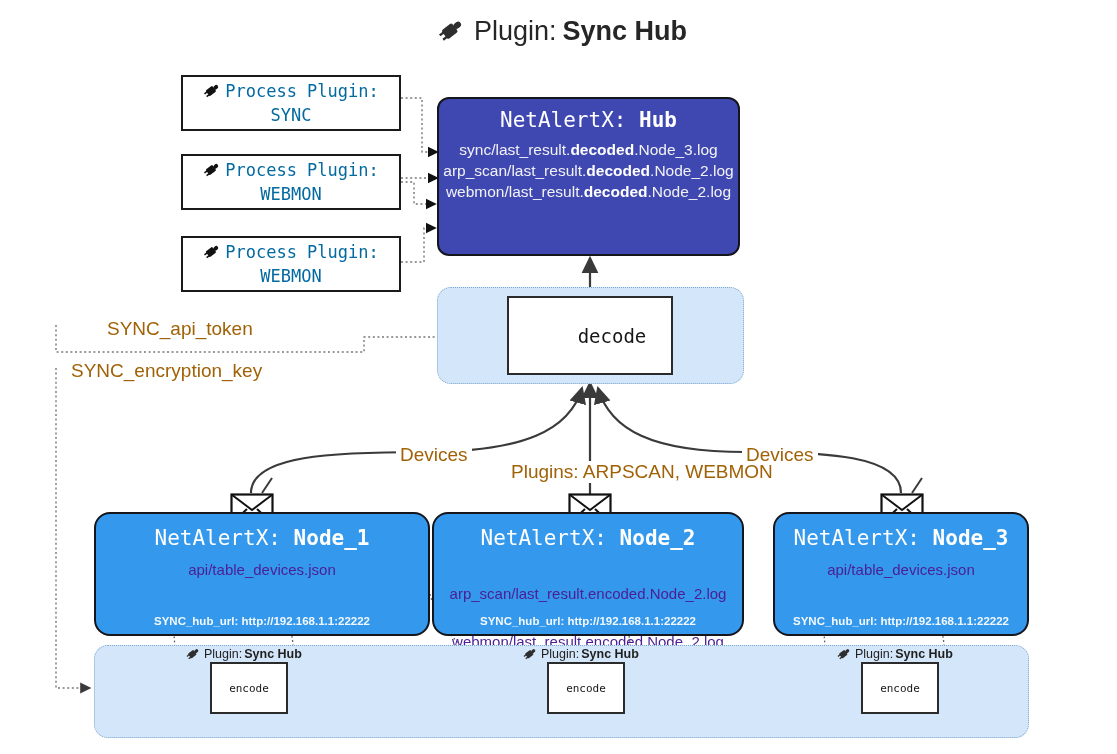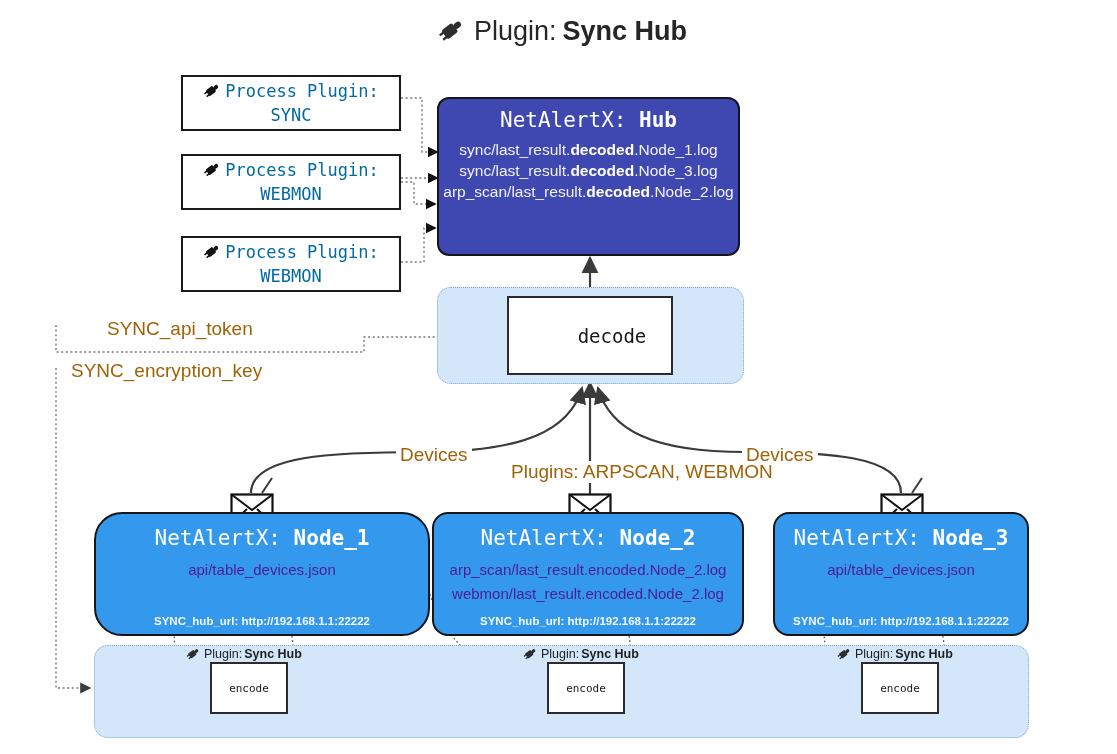--- a/index.html
+++ b/index.html
@@ -97,21 +97,21 @@
   .nodebox .n-title{
     font-family:"DejaVu Sans Mono","Liberation Mono",monospace;
     font-size:21px;margin-bottom:8px;white-space:nowrap;
   }
   .nodebox .n-title b{font-weight:700;}
   .nodebox .n-line{font-size:15px;color:#4c1d95;white-space:nowrap;line-height:1.6;}
   .nodebox .n-url{
     position:absolute;bottom:7px;left:0;width:100%;text-align:center;
     font-size:11.5px;font-weight:700;color:#f2f8ff;white-space:nowrap;
   }
-  #node1{left:90px;top:512px;width:336px;height:124px;border-radius:28px;}
+  #node1{left:90px;top:512px;width:336px;height:124px;}
   #node2{left:428px;top:512px;width:312px;height:124px;}
   #node3{left:769px;top:512px;width:256px;height:124px;}
 
   
   .envelope{width:44px;height:32px;}
 
   
   .edgelabel{
     position:absolute;font-size:19px;color:#a16207;
     background:#ffffff;padding:0 4px;white-space:nowrap;
@@ -237,23 +237,23 @@
     <div>WEBMON</div>
   </div>
 
 
   <div class="node" id="hub">
     <div class="hub-title">
       <span>NetAlertX:</span>
       <b>Hub</b>
     </div>
     <div class="loglist">
-      <div class="logline"><span>sync/last_result.</span><b>decoded</b><span>.Node_1.log</span></div>
       <div class="logline"><span>sync/last_result.</span><b>decoded</b><span>.Node_3.log</span></div>
       <div class="logline"><span>arp_scan/last_result.</span><b>decoded</b><span>.Node_2.log</span></div>
+      <div class="logline"><span>webmon/last_result.</span><b>decoded</b><span>.Node_2.log</span></div>
     </div>
   </div>
 
   <div class="node band" id="decodeband"></div>
   <div class="node codebox" id="decodebox">decode</div>
 
   <div class="edgelabel" id="lbl-api">SYNC_api_token</div>
   <div class="edgelabel" id="lbl-enc">SYNC_encryption_key</div>
 
   <div class="edgelabel" id="lbl-dev-left">Devices</div>
@@ -286,21 +286,21 @@
   </div>
 
   <div class="node nodebox" id="node1" style="position:absolute;">
     <div class="n-title">
       <span>NetAlertX:</span> <b>Node_1</b>
     </div>
     <div class="n-line">api/table_devices.json</div>
     <div class="n-url">SYNC_hub_url: http://192.168.1.1:22222</div>
   </div>
 
-  <div class="node nodebox" id="node2" style="position:absolute;">
+  <div class="node nodebox" id="node2" style="position:absolute;gap:24px;">
     <div class="n-title">
       <span>NetAlertX:</span> <b>Node_2</b>
     </div>
     <div class="n-line">arp_scan/last_result.encoded.Node_2.log</div>
     <div class="n-line">webmon/last_result.encoded.Node_2.log</div>
     <div class="n-url">SYNC_hub_url: http://192.168.1.1:22222</div>
   </div>
 
   <div class="node nodebox" id="node3" style="position:absolute;">
     <div class="n-title">

